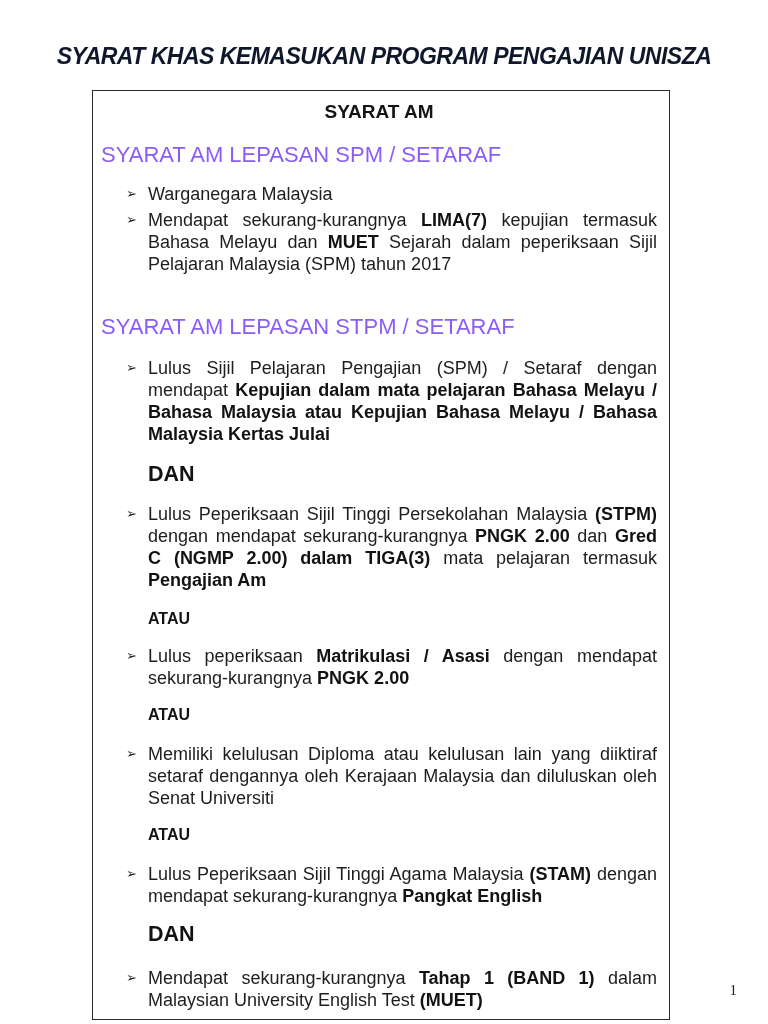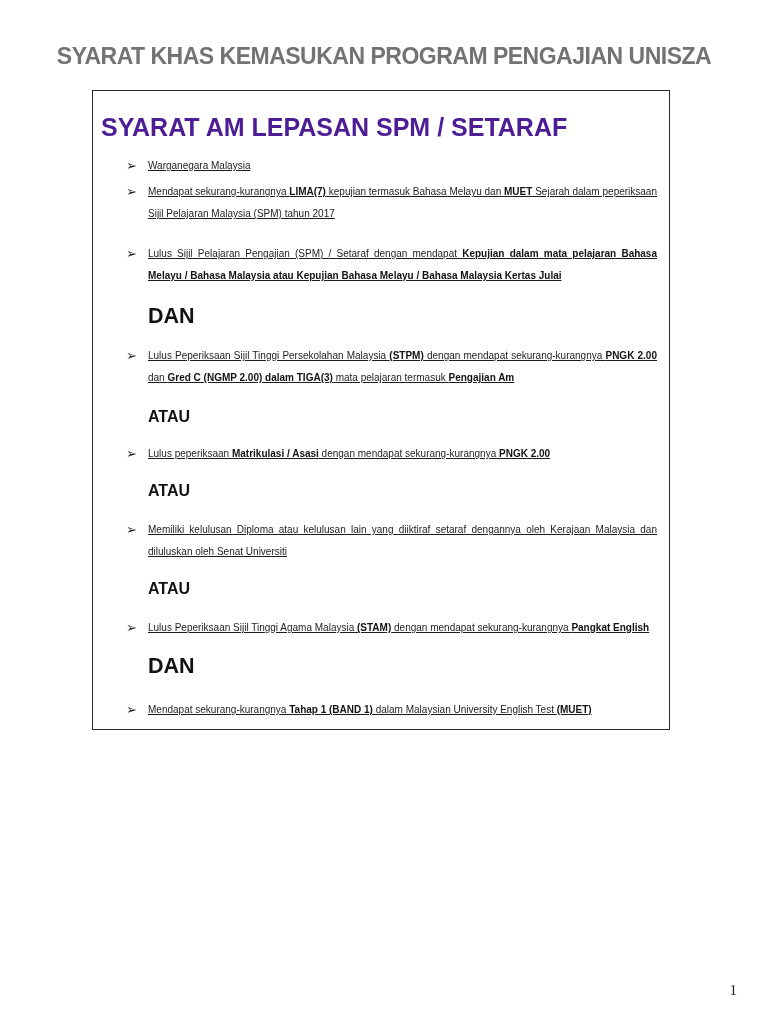--- a/index.html
+++ b/index.html
@@ -11,65 +11,65 @@
     overflow: hidden;
     position: relative;
   }
   .doc-title {
     margin-top: 40px;
     text-align: center;
     font-weight: bold;
     font-size: 23px;
     line-height: 33px;
     letter-spacing: -0.5px;
-    color: #737373;
+    color: #0f172a;
+    font-style: italic;
   }
   .rules-box {
     margin: 17px auto 0 92px;
     width: 578px;
     border: 1.5px solid #2b2b2b;
     padding: 6px 12px 6px 8px;
     background: #ffffff;
   }
   .box-title {
     text-align: center;
     font-weight: bold;
     font-size: 19px;
     line-height: 26px;
     margin-top: 2px;
     color: #141414;
   }
   .section-heading {
-    font-weight: bold;
-    font-size: 25px;
+    font-weight: normal;
+    font-size: 22px;
     line-height: 24px;
     margin-top: 18px;
-    color: #4c1d95;
+    color: #8b5cf6;
   }
   .section-heading.stpm { margin-top: 40px; }
   .bullet {
     display: flex;
     align-items: flex-start;
     margin-top: 14px;
     margin-left: 25px;
   }
   .bullet .glyph {
     flex: 0 0 22px;
     font-family: "DejaVu Sans", sans-serif;
     font-size: 13px;
     line-height: 22px;
     color: #1d1d1d;
   }
   .bullet .bullet-text {
     flex: 1;
-    font-size: 10px;
+    font-size: 18px;
     line-height: 22px;
     text-align: justify;
     text-align-last: left;
-    text-decoration: underline;
   }
   .bullet .bullet-text b { color: #121212; }
   .bullet.first { margin-top: 16px; }
   .bullet.tight { margin-top: 4px; }
   .bullet.roomy { margin-top: 16px; }
   .bullet.last { margin-top: 18px; margin-bottom: 2px; }
   .connector {
     font-weight: bold;
     margin-left: 47px;
     color: #121212;
@@ -97,33 +97,35 @@
 </style>
 </head>
 <body>
 
 <div class="doc-title">
   <div>SYARAT KHAS KEMASUKAN PROGRAM PENGAJIAN UNISZA</div>
 </div>
 
 <div class="rules-box">
 
+  <div class="box-title">SYARAT AM</div>
 
   <div class="section-heading">SYARAT AM LEPASAN SPM / SETARAF</div>
 
   <div class="bullet first">
     <span class="glyph">➢</span>
     <span class="bullet-text"><span>Warganegara Malaysia</span></span>
   </div>
 
   <div class="bullet tight">
     <span class="glyph">➢</span>
     <span class="bullet-text"><span>Mendapat sekurang-kurangnya </span><b>LIMA(7)</b><span> kepujian termasuk Bahasa Melayu dan </span><b>MUET</b><span> Sejarah dalam peperiksaan Sijil Pelajaran Malaysia (SPM) tahun 2017</span></span>
   </div>
 
+  <div class="section-heading stpm">SYARAT AM LEPASAN STPM / SETARAF</div>
 
   <div class="bullet last">
     <span class="glyph">➢</span>
     <span class="bullet-text"><span>Lulus Sijil Pelajaran Pengajian (SPM) / Setaraf dengan mendapat </span><b>Kepujian dalam mata pelajaran Bahasa Melayu / Bahasa Malaysia atau Kepujian Bahasa Melayu / Bahasa Malaysia Kertas Julai</b></span>
   </div>
 
   <div class="connector large">DAN</div>
 
   <div class="bullet">
     <span class="glyph">➢</span>

